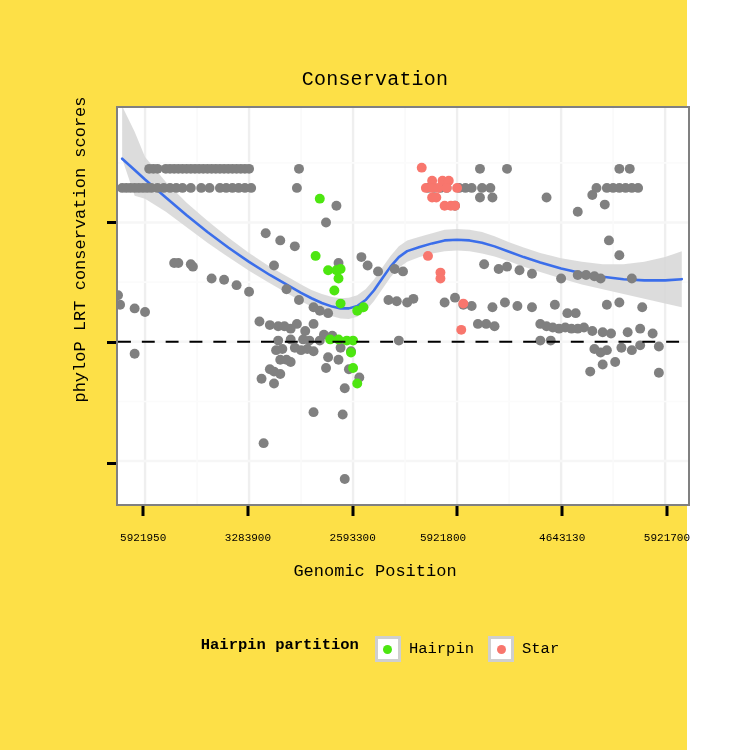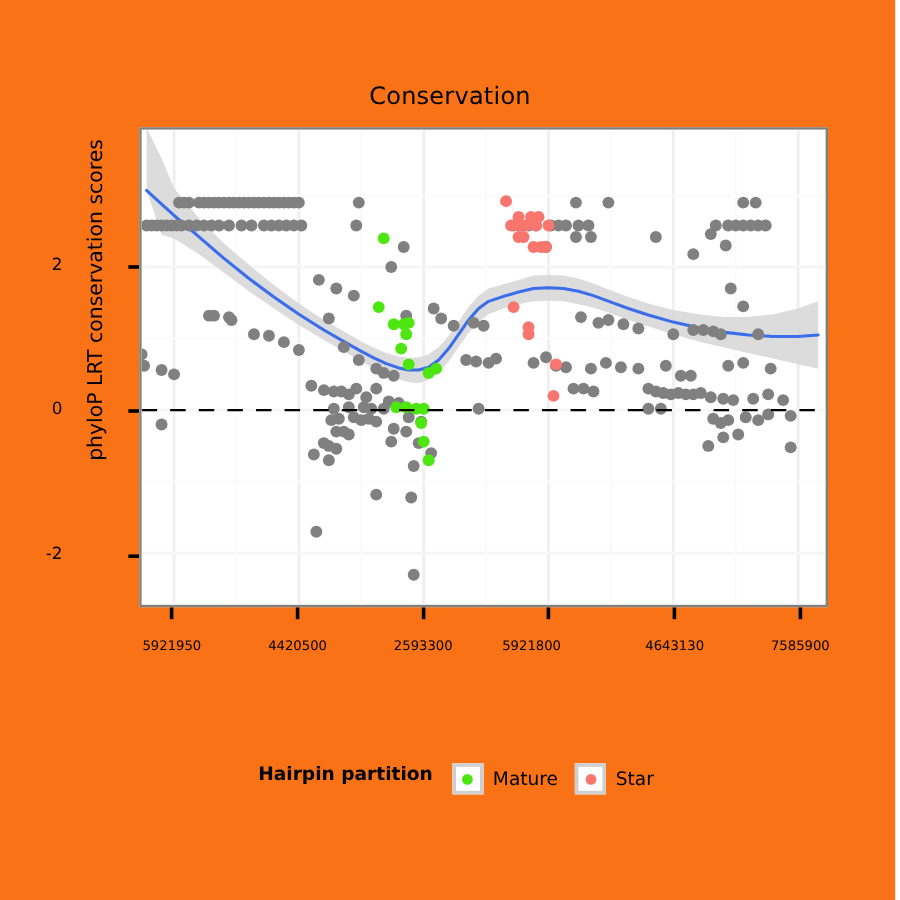--- a/index.html
+++ b/index.html
@@ -10,22 +10,23 @@
   body {
     width: 750px;
     height: 750px;
     font-family: "DejaVu Sans", "Liberation Sans", sans-serif;
     overflow: hidden;
     position: relative;
   }
   #figure {
     position: absolute;
     left: 0; top: 0;
-    width: 746px; height: 750px;
-    background: #f97316;
+    width: 687px; height: 750px;
+    background: #fde047;
+    font-family: Liberation Mono, monospace;
   }
   
   #plot-title {
     position: absolute;
     left: 0; top: 68px;
     width: 750px;
     text-align: center;
     font-size: 20px;
     color: #000000;
     letter-spacing: 0.2px;
@@ -135,33 +136,34 @@
   }
 </style>
 </head>
 <body>
 
 <div id="figure">
 
   <div id="plot-title">Conservation</div>
 
   <div id="y-axis-title">phyloP LRT conservation scores</div>
+  <div id="x-axis-title">Genomic Position</div>
 
   <div id="y-tick-labels">
       <div class="y-tick-label" style="top: 453.627px;">-2</div>
       <div class="y-tick-label" style="top: 333.145px;">0</div>
       <div class="y-tick-label" style="top: 212.663px;">2</div>
     </div>
   <div id="x-tick-labels">
       <div class="x-tick-label" style="left: 143.234px;">5921950</div>
-      <div class="x-tick-label" style="left: 247.978px;">4420500</div>
+      <div class="x-tick-label" style="left: 247.978px;">3283900</div>
       <div class="x-tick-label" style="left: 352.723px;">2593300</div>
       <div class="x-tick-label" style="left: 443px;">5921800</div>
       <div class="x-tick-label" style="left: 562.212px;">4643130</div>
-      <div class="x-tick-label" style="left: 666.956px;">7585900</div>
+      <div class="x-tick-label" style="left: 666.956px;">5921700</div>
     </div>
   <div id="tick-marks">
       <div class="y-tick-mark" style="top: 461.627px;"></div>
       <div class="y-tick-mark" style="top: 341.145px;"></div>
       <div class="y-tick-mark" style="top: 220.663px;"></div>
       <div class="x-tick-mark" style="left: 143.234px;"></div>
       <div class="x-tick-mark" style="left: 247.978px;"></div>
       <div class="x-tick-mark" style="left: 352.723px;"></div>
       <div class="x-tick-mark" style="left: 457.467px;"></div>
       <div class="x-tick-mark" style="left: 562.212px;"></div>
@@ -445,21 +447,21 @@
       </svg>
   </div>
 
   <div id="legend">
     <div id="legend-title">Hairpin partition</div>
     <div id="legend-entries" style="display:flex;align-items:center;">
         <div class="legend-entry">
           <div class="legend-key">
             <div class="legend-dot" style="background: rgb(77, 230, 16);"></div>
           </div>
-          <div class="legend-label">Mature</div>
+          <div class="legend-label">Hairpin</div>
         </div>
         <div class="legend-entry">
           <div class="legend-key">
             <div class="legend-dot" style="background: rgb(248, 118, 109);"></div>
           </div>
           <div class="legend-label">Star</div>
         </div>
       </div>
   </div>
 

